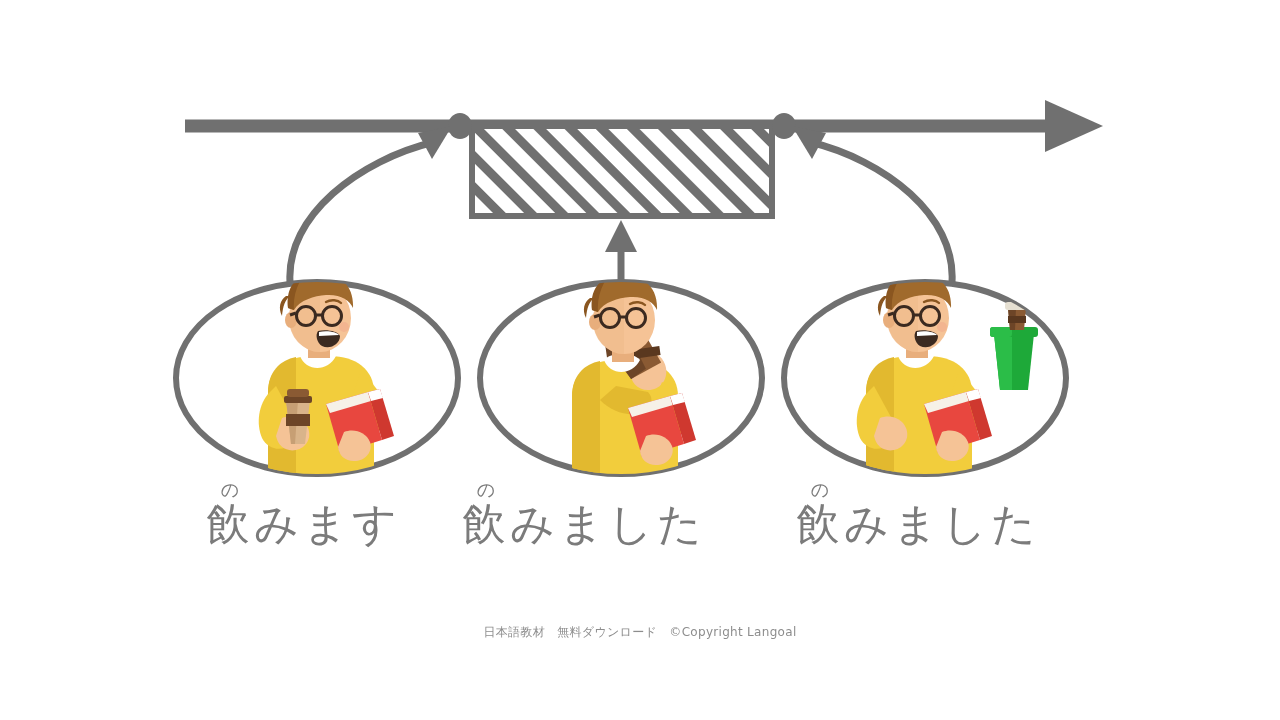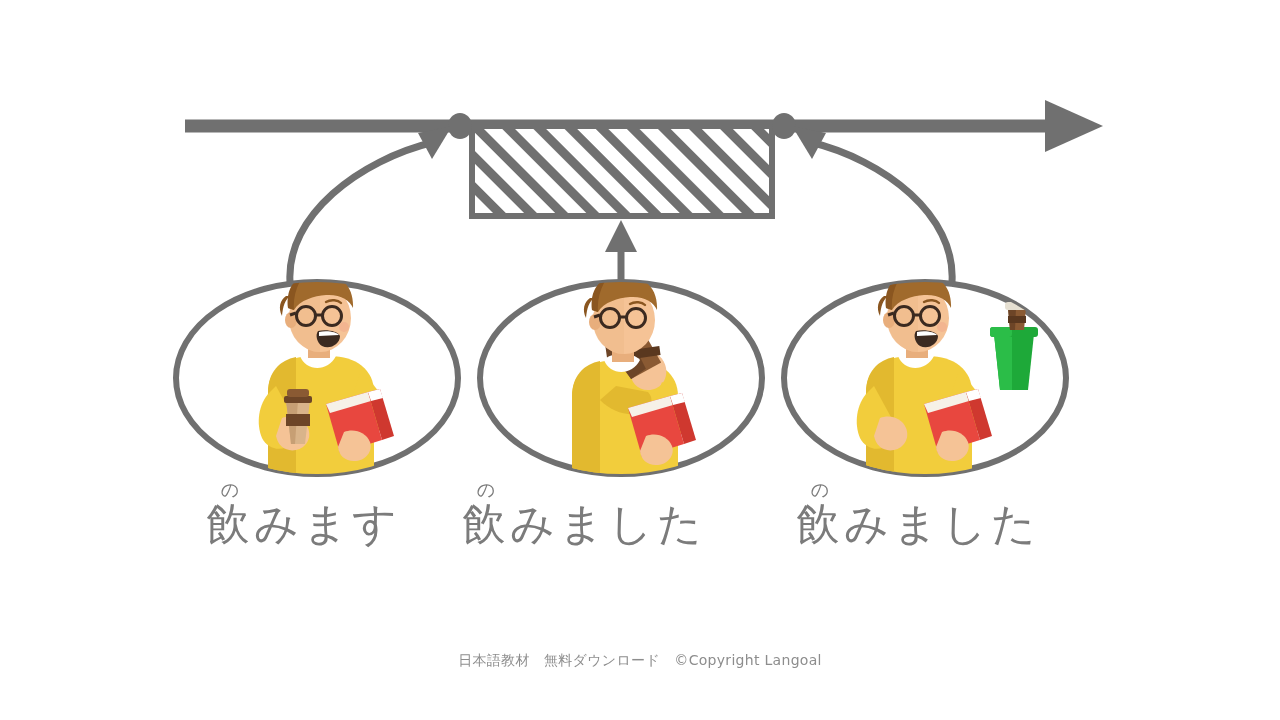--- a/index.html
+++ b/index.html
@@ -42,25 +42,25 @@
   .label .main {
     font-size:44px;
     letter-spacing:4px;
   }
   #lbl1 { left:206px; top:22px; }
   #lbl2 { left:462px; top:22px; }
   #lbl3 { left:796px; top:22px; }
 
   #footer {
     position:absolute;
-    top:652px;
+    top:624px;
     left:0;
     width:1280px;
     text-align:center;
-    font-size:14px;
+    font-size:12px;
     color:#8d8d8d;
     font-family:"DejaVu Sans", sans-serif;
     letter-spacing:0.3px;
   }
 </style>
 </head>
 <body>
 
 <div id="stage">
 

